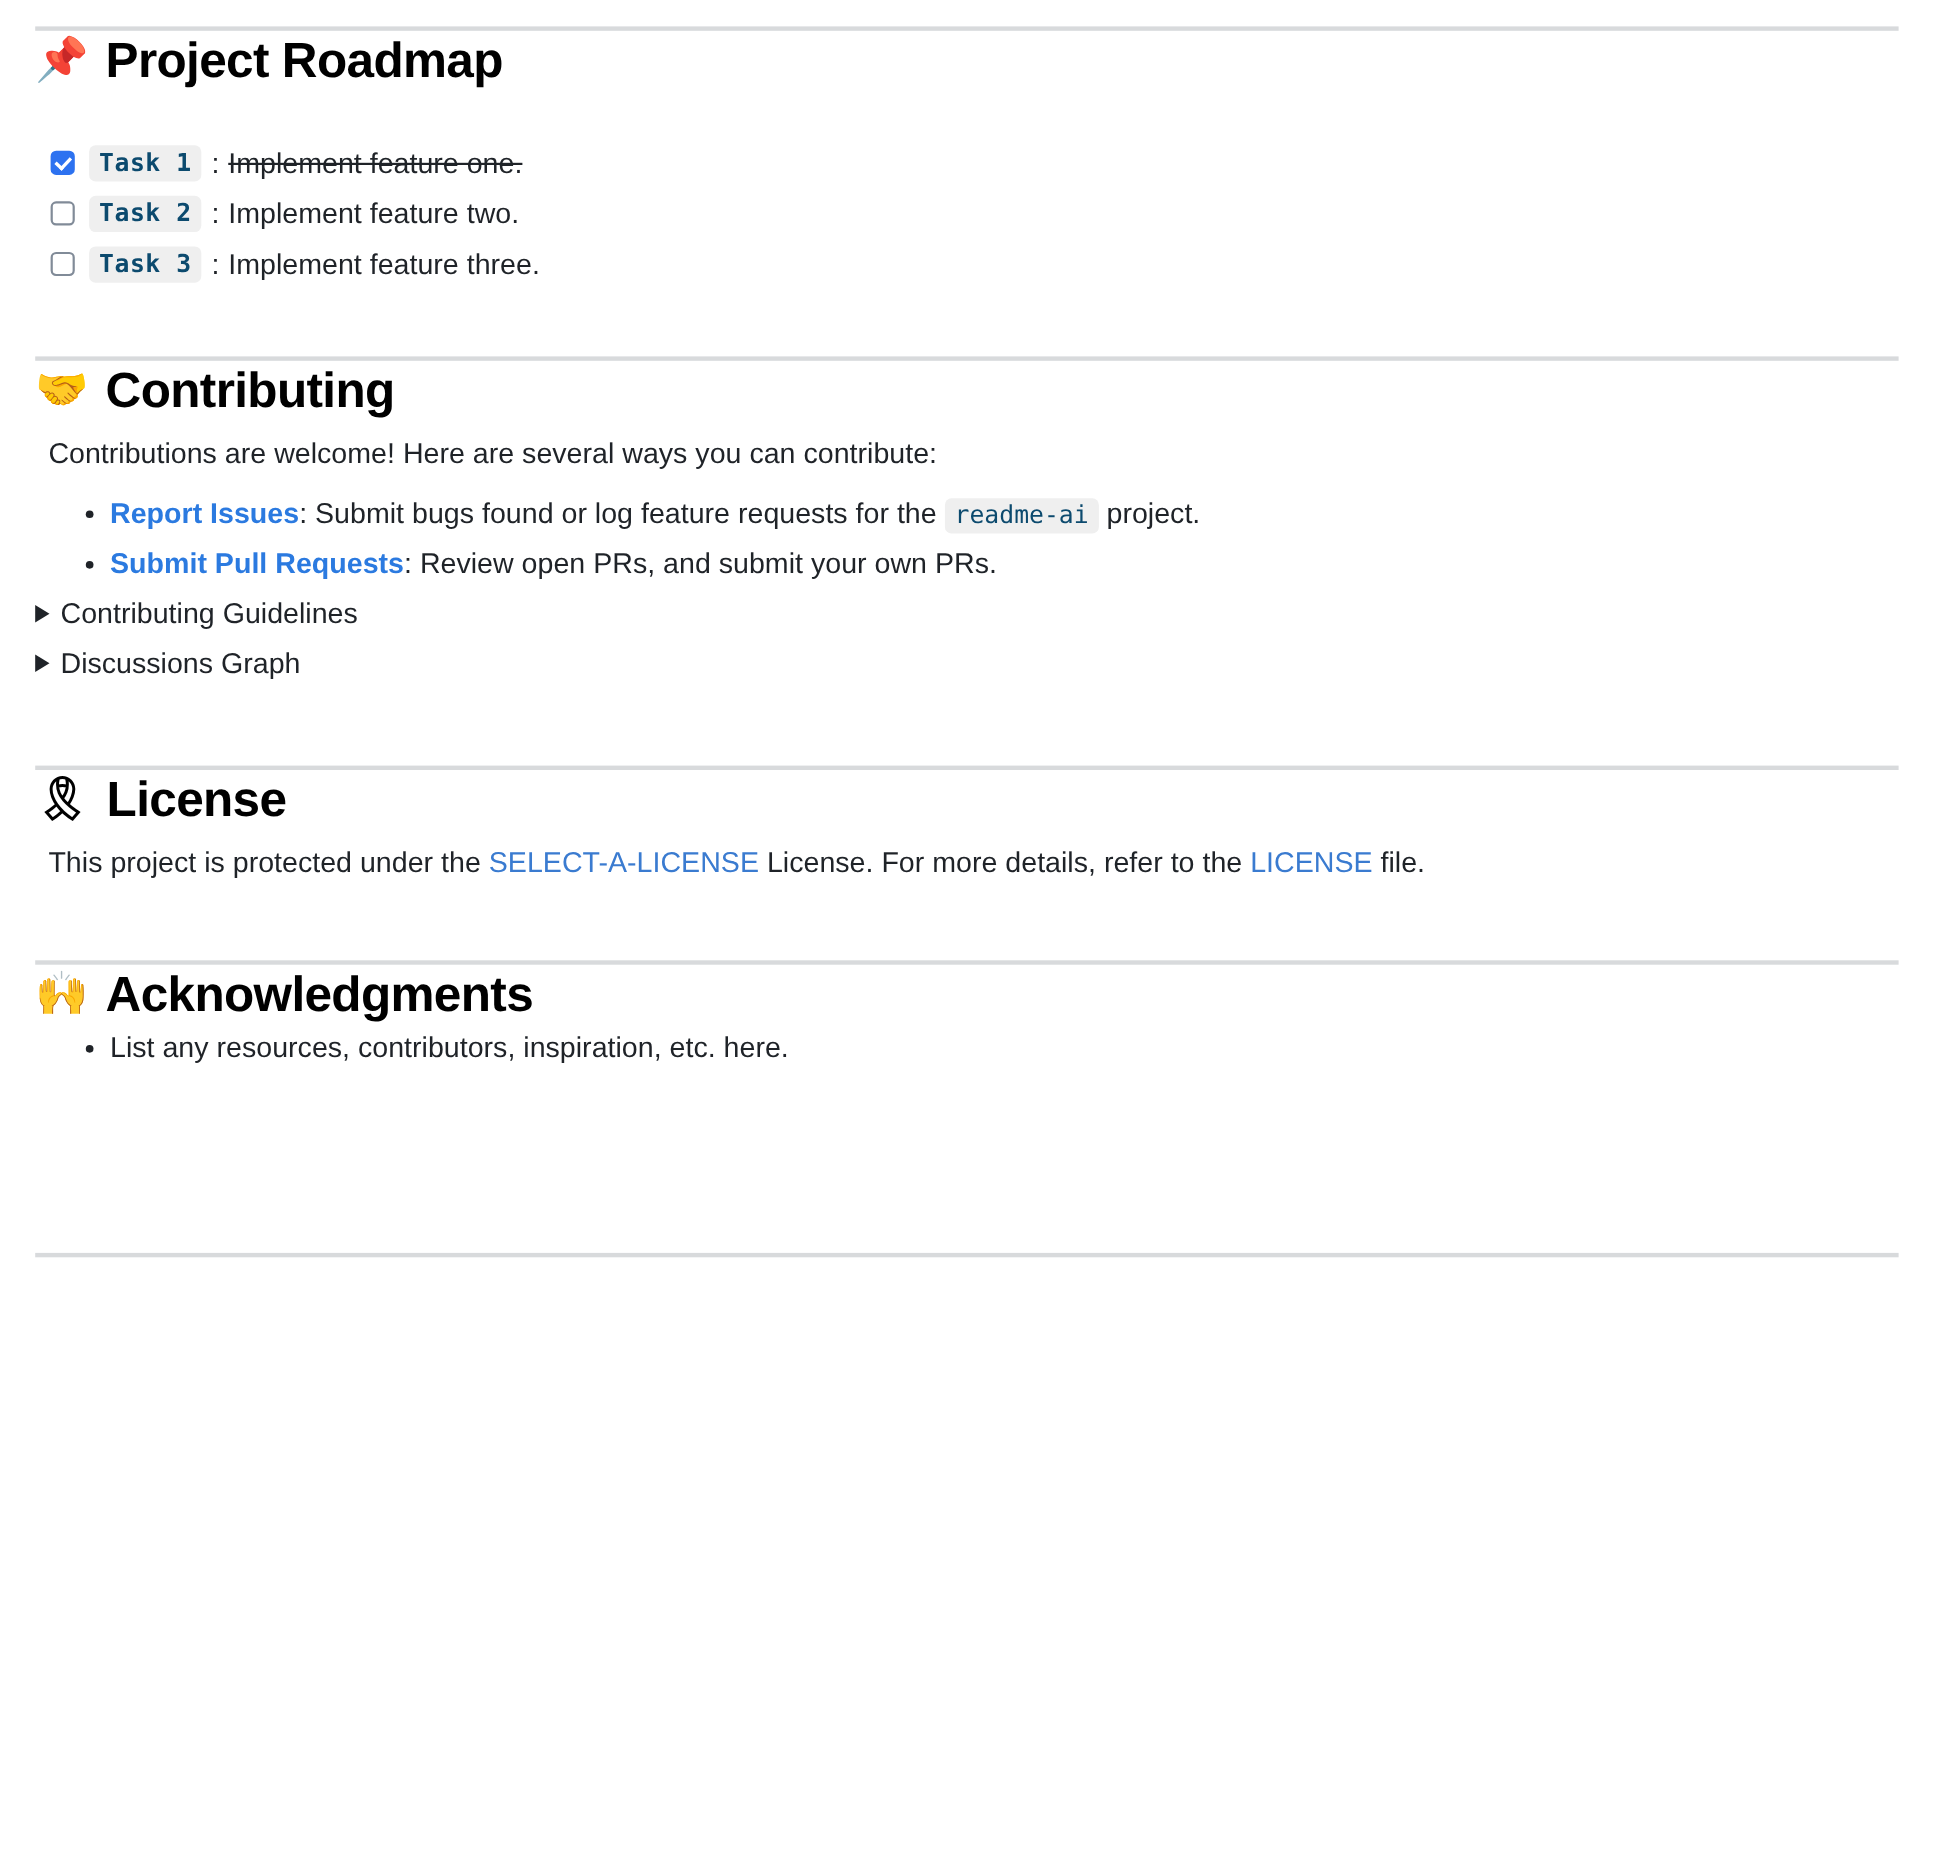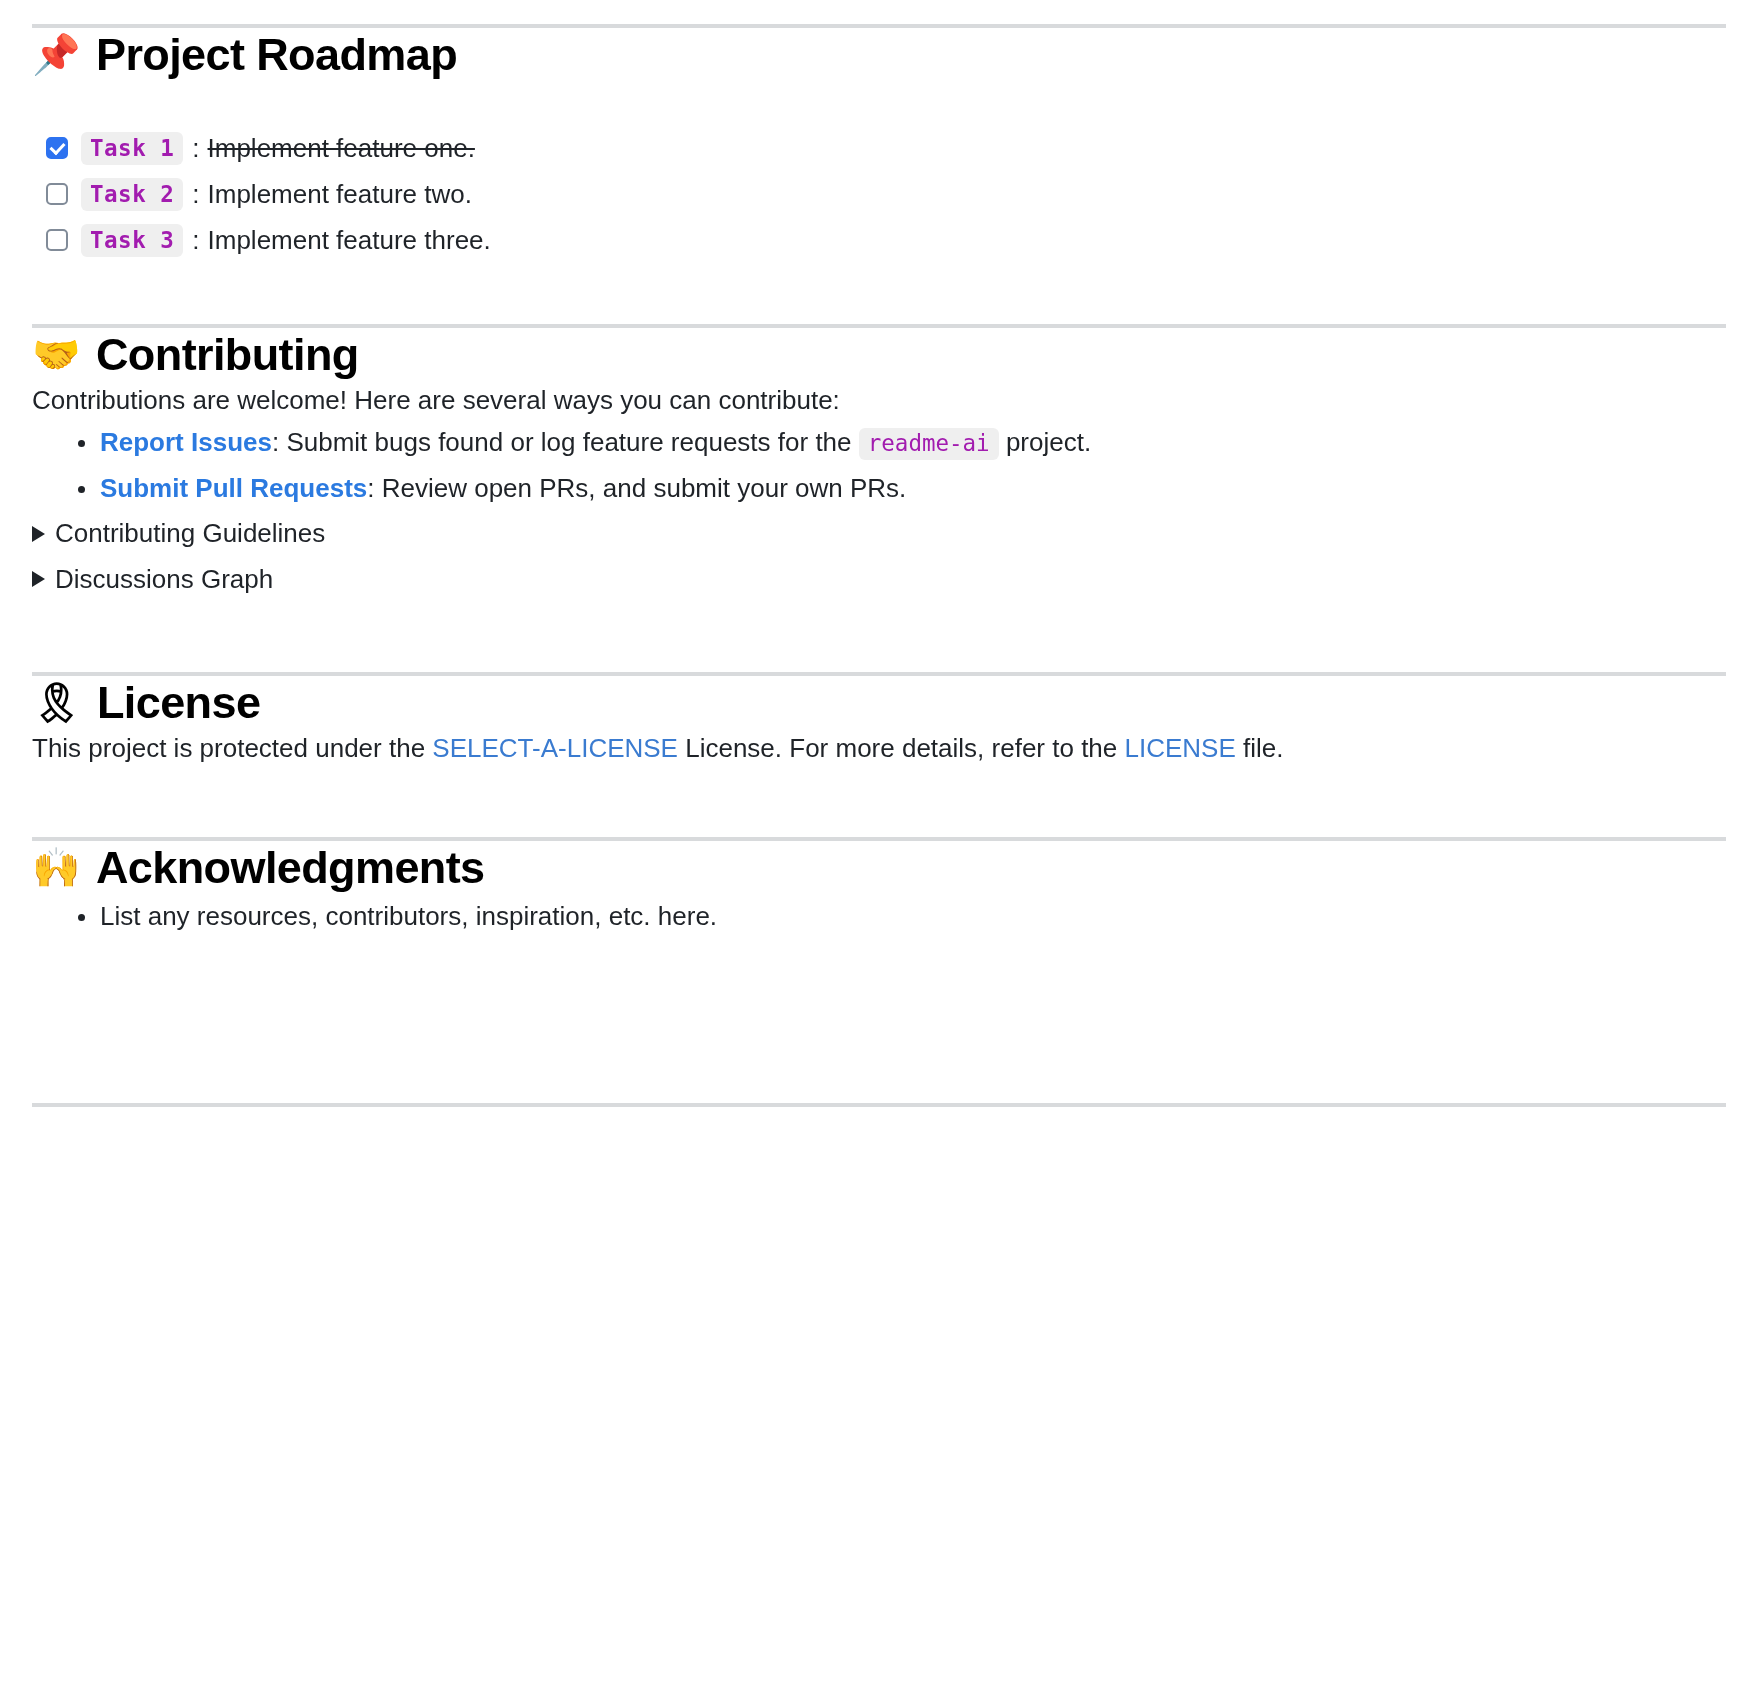--- a/index.html
+++ b/index.html
@@ -97,33 +97,33 @@
     border: solid #ffffff;
     border-width: 0 3px 3px 0;
     transform: rotate(43deg);
   }
   code, .code {
     font-family: "DejaVu Sans Mono", "Liberation Mono", monospace;
     background: #efefef;
     border-radius: 6px;
     padding: 3px 9px 4px 9px;
     font-size: 22.5px;
-    color: #a21caf;
+    color: #0c4a6e;
     white-space: pre;
   }
   .task-code { font-weight: bold; letter-spacing: 0.5px; }
   .task-sep { margin: 0 8px 0 9px; }
   .task-done { text-decoration: line-through; text-align: right; }
 
   
   p.body-text {
     font-size: 26px;
     line-height: 1.5;
     color: #1f2328;
-    margin: 0;
+    margin: 12px;
   }
   .p-contrib-intro { margin-top: 59px; }
   .p-license { margin-top: 60px; }
 
   a.link {
     color: #3a7bd0;
     text-decoration: none;
   }
   a.link-bold { font-weight: bold; color: #2b7ae0; }
 

